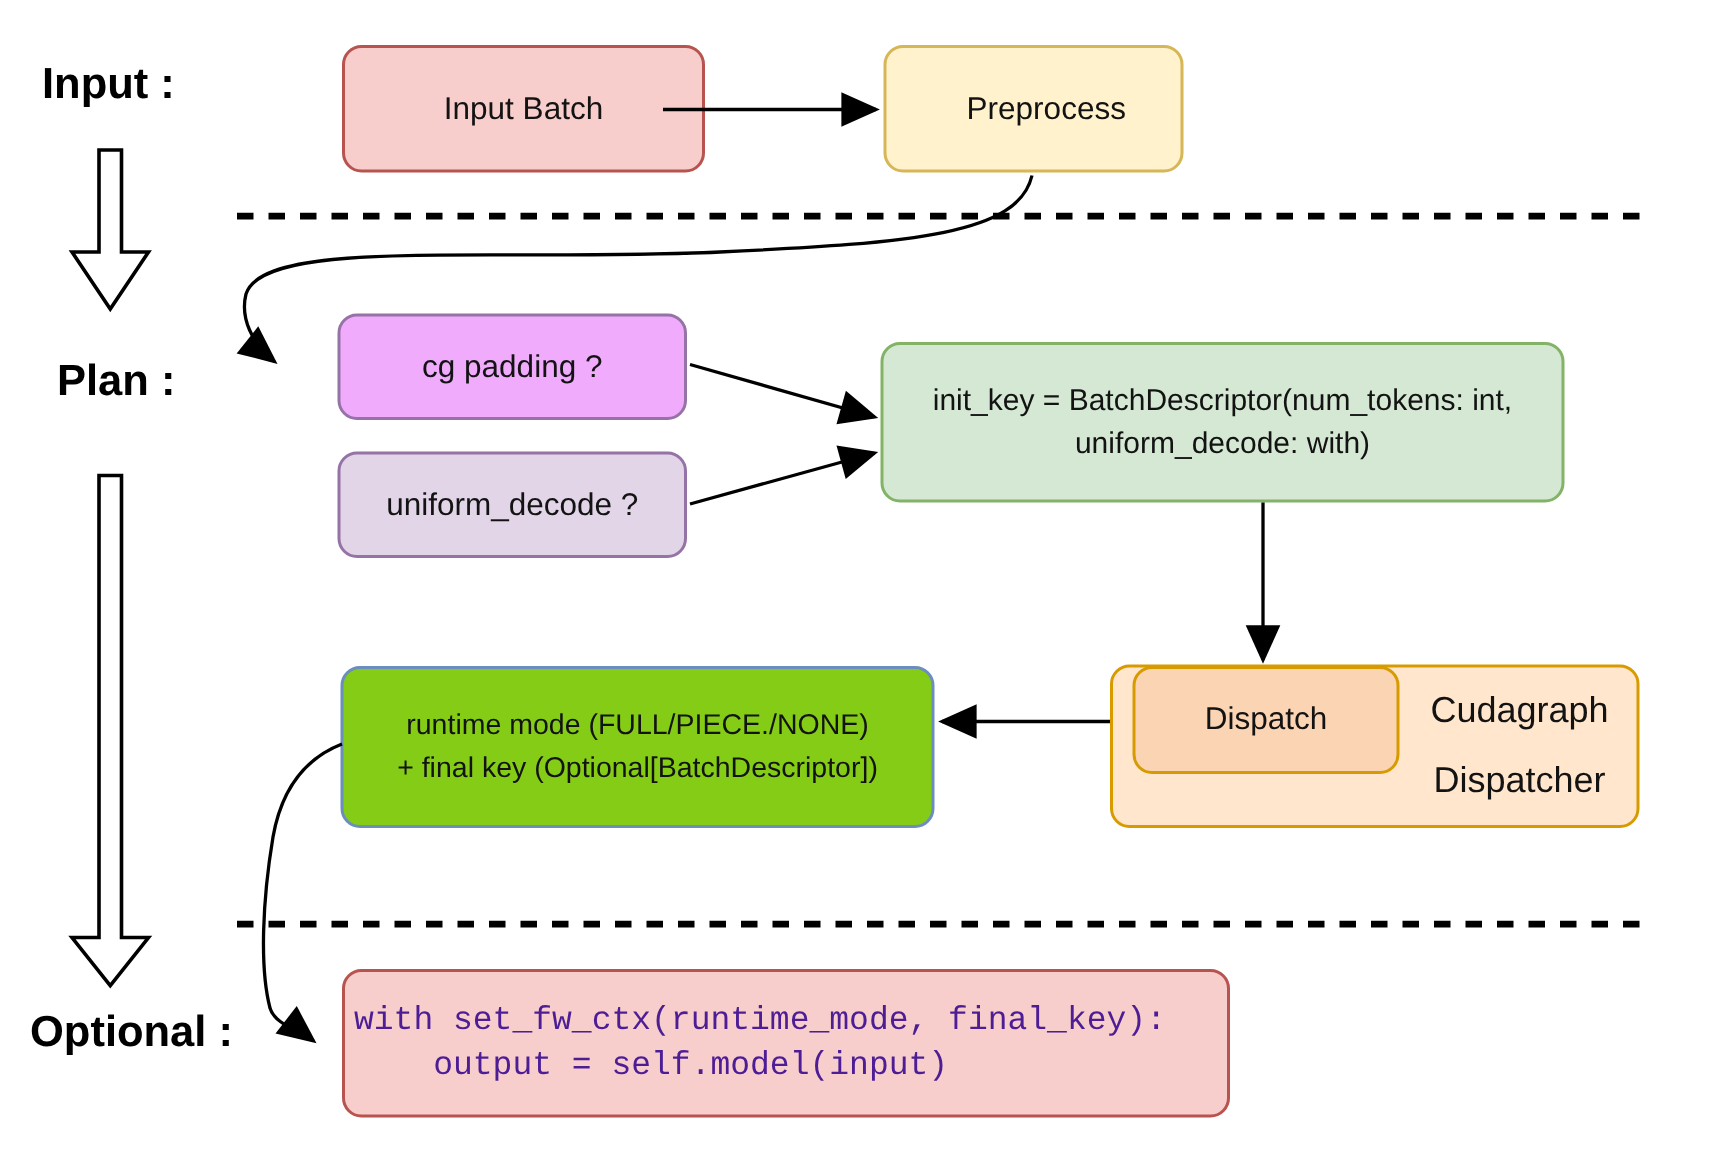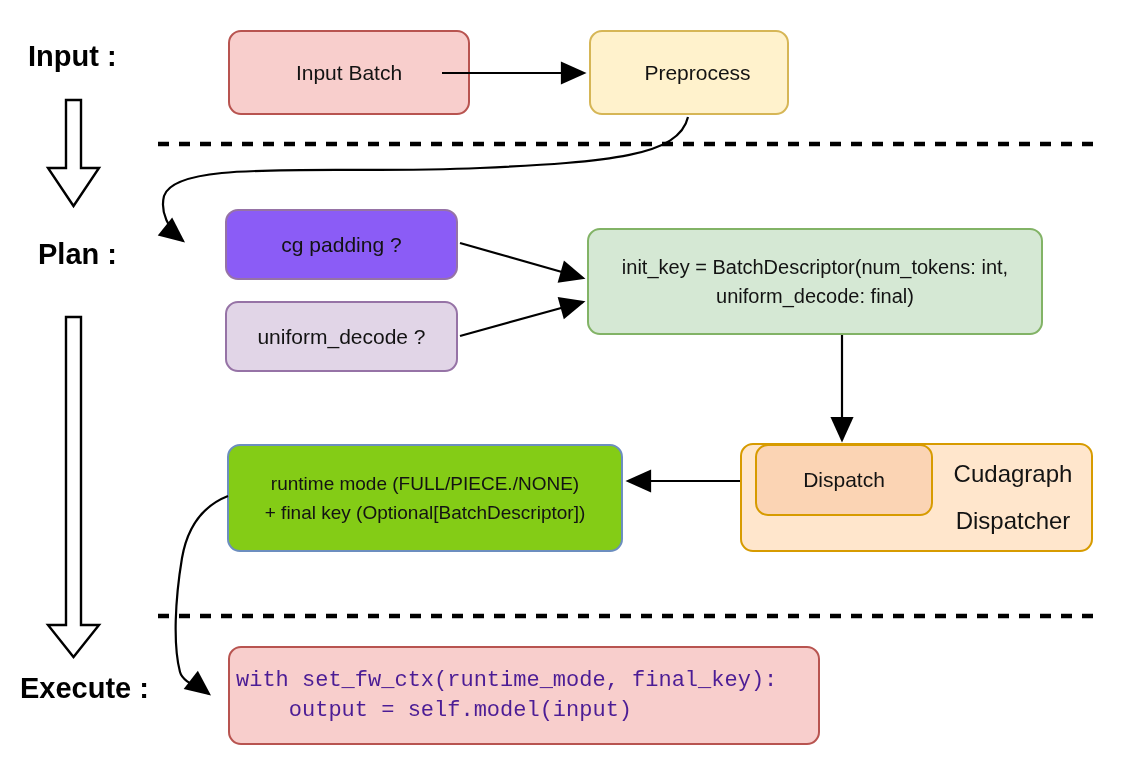--- a/index.html
+++ b/index.html
@@ -48,41 +48,41 @@
   svg .divider { stroke:#000; stroke-width:4.5; stroke-dasharray:11,10; }
   svg .hollow-arrow { fill:#ffffff; stroke:#000; stroke-width:2.4; stroke-linejoin:miter; }
 </style>
 </head>
 <body>
 
 <div class="canvas">
 
   <div class="stage-label" id="lbl-input">Input :</div>
   <div class="stage-label" id="lbl-plan">Plan :</div>
-  <div class="stage-label" id="lbl-execute">Execute :</div>
+  <div class="stage-label" id="lbl-execute">Optional :</div>
 
   <div class="node" id="n-input-batch" style="background-color: rgb(248, 206, 204); border-color: rgb(184, 84, 80);">
     <span>Input Batch</span>
   </div>
 
   <div class="node" id="n-preprocess" style="background-color: rgb(255, 242, 204); border-color: rgb(214, 182, 86); padding-left: 17px;">
     <span>Preprocess</span>
   </div>
 
-  <div class="node" id="n-cg-padding" style="background-color: #8b5cf6; border-color: rgb(150, 115, 166);">
+  <div class="node" id="n-cg-padding" style="background-color: #f0abfc; border-color: rgb(150, 115, 166);">
     <span>cg padding ?</span>
   </div>
 
   <div class="node" id="n-uniform-decode" style="background-color: rgb(225, 213, 231); border-color: rgb(150, 115, 166);">
     <span>uniform_decode ?</span>
   </div>
 
   <div class="node" id="n-init-key" style="background-color: rgb(213, 232, 212); border-color: rgb(130, 179, 102);">
     <div>init_key = BatchDescriptor(num_tokens: int,</div>
-    <div>uniform_decode: final)</div>
+    <div>uniform_decode: with)</div>
   </div>
 
   <div class="node" id="n-cudagraph" style="background-color: rgb(255, 230, 204); border-color: rgb(215, 155, 0);">
     <div class="cg-text">
       <div>Cudagraph</div>
       <div>Dispatcher</div>
     </div>
   </div>
 
   <div class="node" id="n-dispatch" style="background-color: rgb(251, 212, 180); border-color: rgb(215, 155, 0);">

